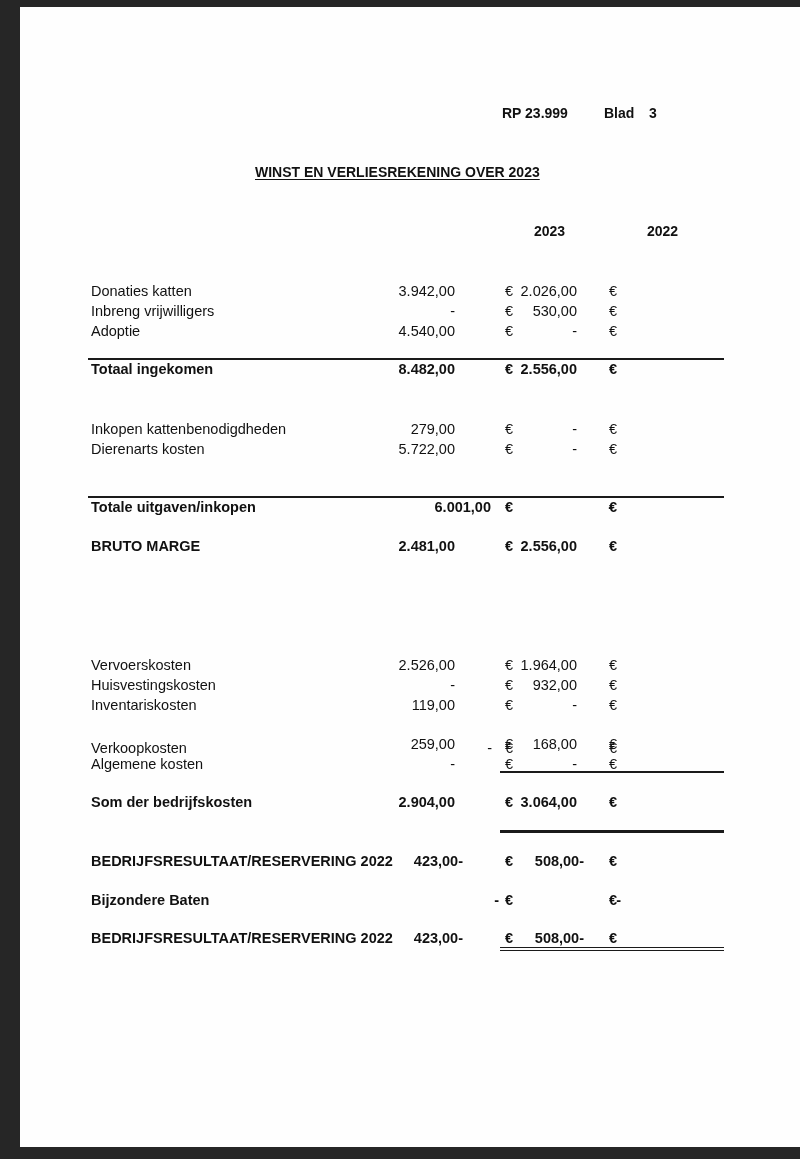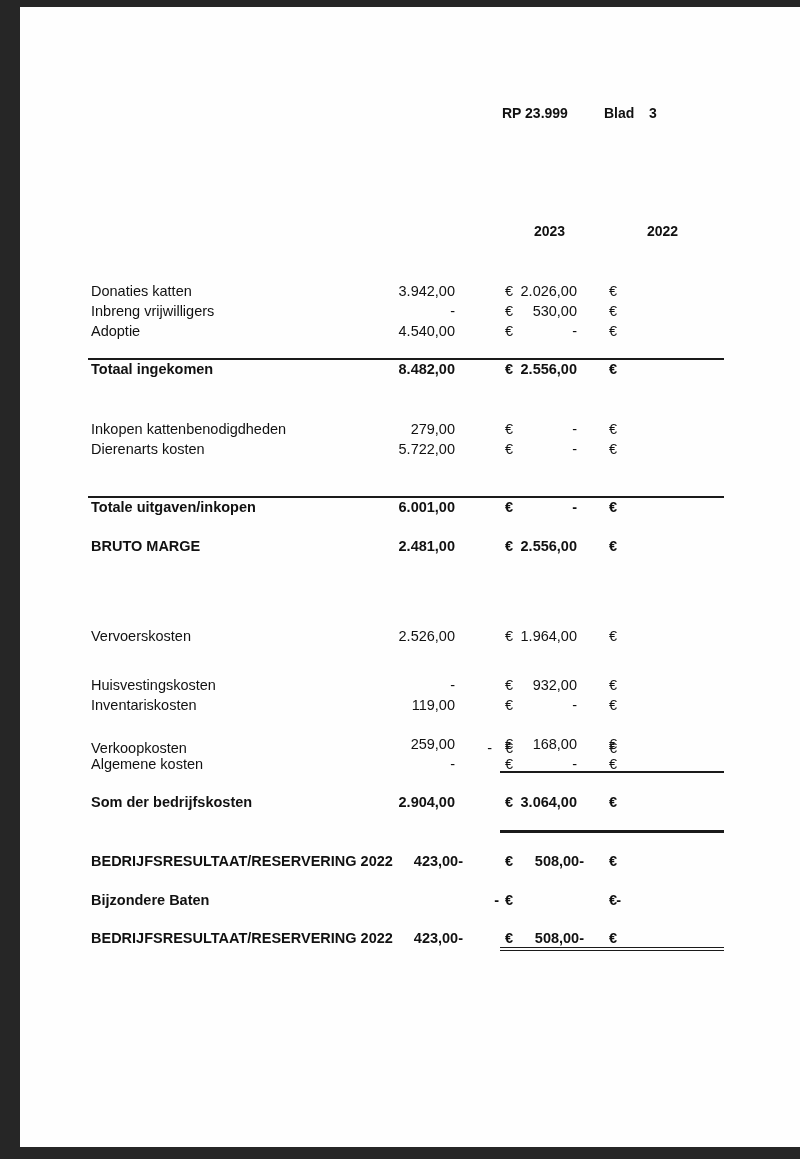--- a/index.html
+++ b/index.html
@@ -31,20 +31,21 @@
   </style>
 </head>
 <body>
 
 <div class="page">
 
   <div class="abs hdr" style="left:482px; top:98px;">RP 23.999</div>
   <div class="abs hdr" style="left:584px; top:98px;">Blad</div>
   <div class="abs hdr" style="left:629px; top:98px;">3</div>
 
+  <div class="abs title" style="left:235px; top:157px;">WINST EN VERLIESREKENING OVER 2023</div>
 
   <div class="abs hdr" style="left:514px; top:216px;">2023</div>
   <div class="abs hdr" style="left:627px; top:216px;">2022</div>
 
   <div class="row" style="top:274px;">
     <span class="label">Donaties katten</span>
     <span class="eur1">€</span>
     <span class="v1">3.942,00</span>
     <span class="eur2">€</span>
     <span class="v2">2.026,00</span>
@@ -84,38 +85,38 @@
   <div class="row" style="top:432px;">
     <span class="label">Dierenarts kosten</span>
     <span class="eur1">€</span>
     <span class="v1">5.722,00</span>
     <span class="eur2">€</span>
     <span class="v2">-</span>
   </div>
 
   <div class="line" style="left:68px; top:489px; width:636px; height:2px;"></div>
 
-  <div class="row bold" style="top:490px;">
+  <div class="row bold" style="top:490px;padding-left:36px;">
     <span class="label">Totale uitgaven/inkopen</span>
     <span class="eur1">€</span>
     <span class="v1">6.001,00</span>
     <span class="eur2">€</span>
     <span class="v2">-</span>
   </div>
 
   <div class="row bold" style="top:529px;">
     <span class="label">BRUTO MARGE</span>
     <span class="eur1">€</span>
     <span class="v1">2.481,00</span>
     <span class="eur2">€</span>
     <span class="v2">2.556,00</span>
   </div>
 
 
-  <div class="row" style="top:619px;">
+  <div class="row" style="top:648px;">
     <span class="label">Vervoerskosten</span>
     <span class="eur1">€</span>
     <span class="v1">2.526,00</span>
     <span class="eur2">€</span>
     <span class="v2">1.964,00</span>
   </div>
   <div class="row" style="top:668px;">
     <span class="label">Huisvestingskosten</span>
     <span class="eur1">€</span>
     <span class="v1">-</span>

